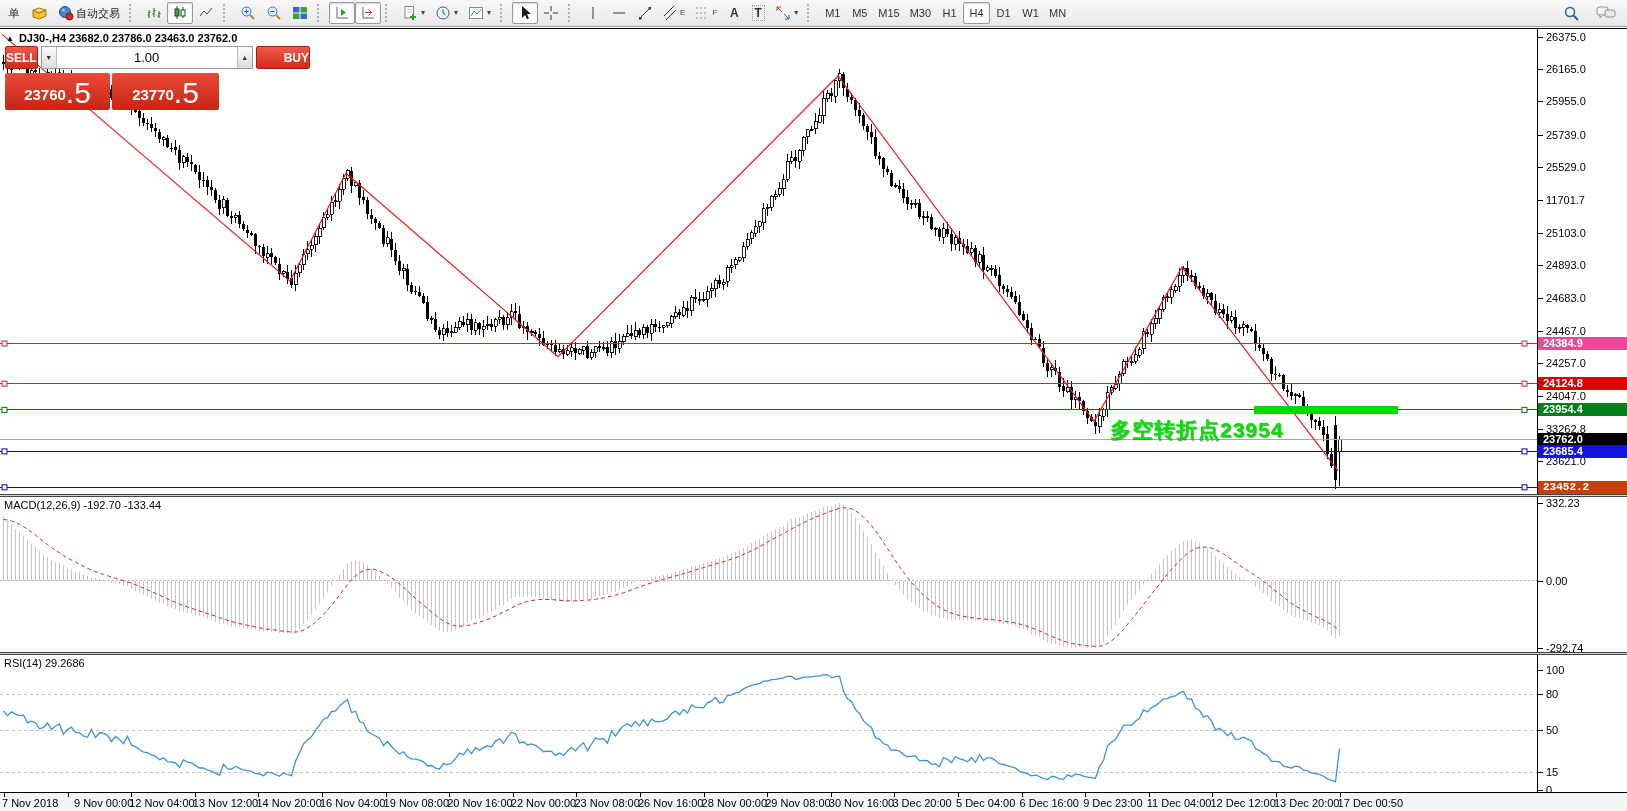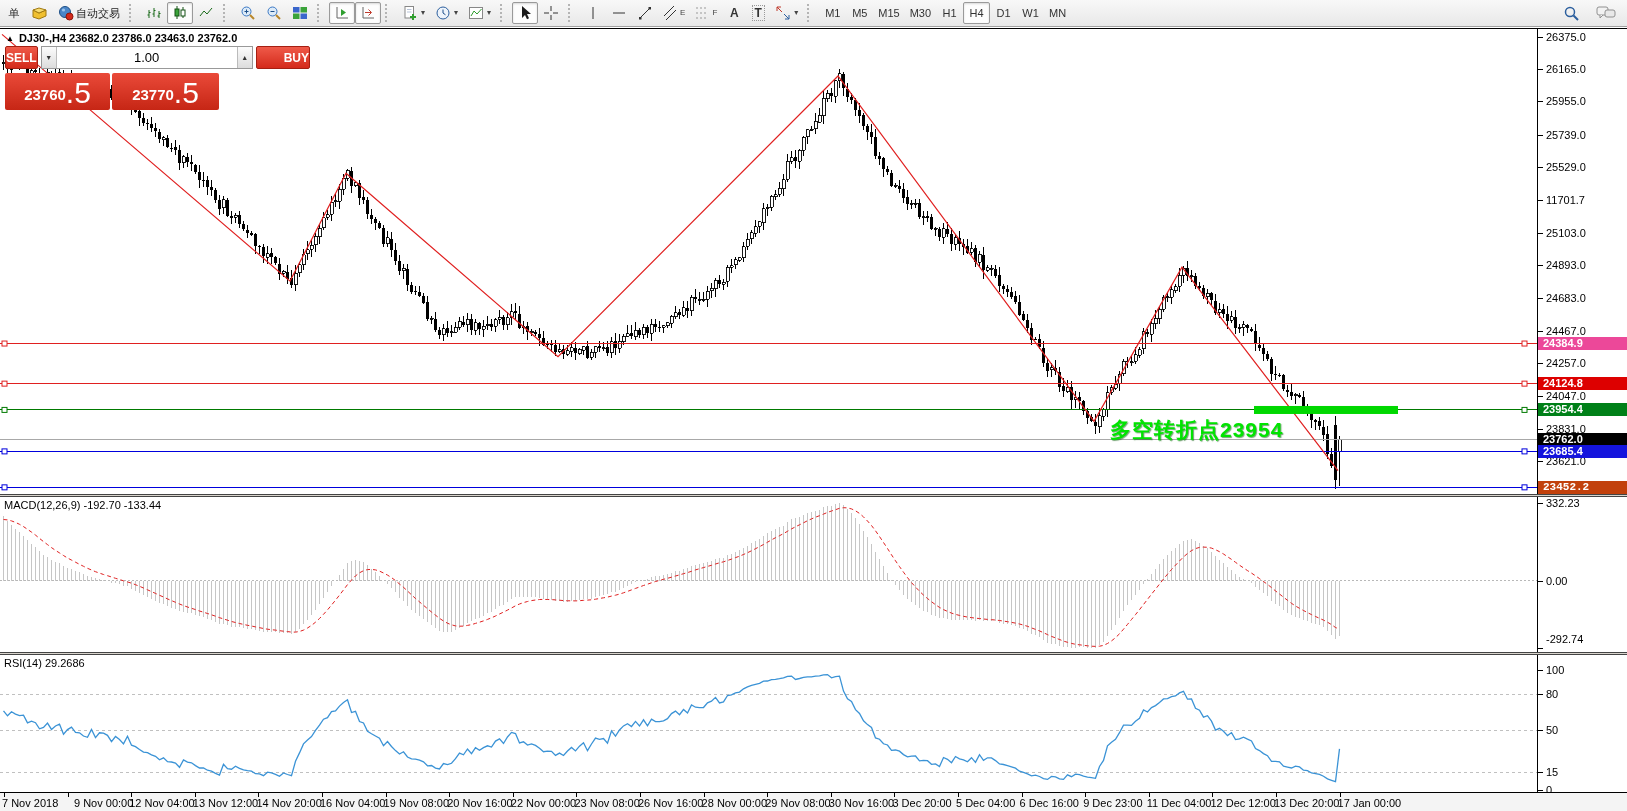--- a/index.html
+++ b/index.html
@@ -300,21 +300,21 @@
         <div class="alab" style="top: 230.201px;">24893.0</div>
         <div class="atick" style="top: 268.578px;"></div>
         <div class="alab" style="top: 262.578px;">24683.0</div>
         <div class="atick" style="top: 301.881px;"></div>
         <div class="alab" style="top: 295.881px;">24467.0</div>
         <div class="atick" style="top: 334.258px;"></div>
         <div class="alab" style="top: 328.258px;">24257.0</div>
         <div class="atick" style="top: 366.636px;"></div>
         <div class="alab" style="top: 360.636px;">24047.0</div>
         <div class="atick" style="top: 399.938px;"></div>
-        <div class="alab" style="top: 393.938px;">23831.0</div>
+        <div class="alab" style="top: 393.938px;">33262.8</div>
         <div class="atick" style="top: 432.316px;"></div>
         <div class="alab" style="top: 426.316px;">23621.0</div>
         <div class="atick" style="top: 464.693px;"></div>
         <div class="alab" style="top: 458.693px;">23411.0</div>
         <div class="tag" style="top: 308.039px; background: #ec4899;">24384.9</div>
         <div class="tag" style="top: 348.141px; background: rgb(221, 0, 0);">24124.8</div>
         <div class="tag" style="top: 374.413px; background: rgb(0, 128, 24);">23954.4</div>
         <div class="tag" style="top: 404.077px; background: rgb(0, 0, 0);">23762.0</div>
         <div class="tag" style="top: 415.887px; background: rgb(20, 20, 221);">23685.4</div>
         <div class="tag" style="top: 451.841px; background: #c2410c; font-family: Liberation Mono, monospace;">23452.2</div>
@@ -357,21 +357,21 @@
         <line x1="0" y1="83.93496683687007" x2="1537" y2="83.93496683687007" stroke="#b8b8b8" stroke-dasharray="2 2" shape-rendering="crispEdges"></line>
         <path d="M3.5 83.9V19.3M7.5 83.9V24.3M11.5 83.9V27.7M15.5 83.9V31.5M19.5 83.9V35.2M23.5 83.9V38.6M27.5 83.9V43.0M31.5 83.9V46.6M35.5 83.9V50.1M39.5 83.9V54.2M43.5 83.9V57.5M47.5 83.9V59.6M51.5 83.9V62.6M55.5 83.9V64.5M59.5 83.9V65.9M63.5 83.9V69.0M67.5 83.9V70.7M71.5 83.9V71.8M75.5 83.9V73.7M79.5 83.9V75.4M83.5 83.9V77.4M87.5 83.9V79.3M91.5 83.9V79.6M95.5 83.9V81.4M99.5 83.9V82.1M103.5 83.9V82.7M107.5 83.9V83.6M111.5 83.9V85.5M115.5 83.9V86.2M119.5 83.9V87.4M123.5 83.9V89.1M127.5 83.9V89.3M131.5 83.9V91.5M135.5 83.9V93.5M139.5 83.9V95.7M143.5 83.9V98.1M147.5 83.9V99.9M151.5 83.9V101.8M155.5 83.9V103.5M159.5 83.9V105.8M163.5 83.9V107.1M167.5 83.9V109.2M171.5 83.9V110.6M175.5 83.9V111.8M179.5 83.9V114.2M183.5 83.9V114.8M187.5 83.9V115.8M191.5 83.9V116.4M195.5 83.9V117.7M199.5 83.9V119.4M203.5 83.9V120.3M207.5 83.9V121.7M211.5 83.9V122.8M215.5 83.9V124.6M219.5 83.9V126.8M223.5 83.9V126.7M227.5 83.9V128.4M231.5 83.9V129.6M235.5 83.9V129.7M239.5 83.9V130.4M243.5 83.9V131.2M247.5 83.9V131.7M251.5 83.9V132.0M255.5 83.9V133.3M259.5 83.9V133.8M263.5 83.9V134.9M267.5 83.9V134.9M271.5 83.9V134.8M275.5 83.9V134.9M279.5 83.9V136.1M283.5 83.9V136.0M287.5 83.9V136.4M291.5 83.9V137.0M295.5 83.9V135.2M299.5 83.9V131.9M303.5 83.9V127.4M307.5 83.9V122.7M311.5 83.9V117.9M315.5 83.9V112.5M319.5 83.9V106.8M323.5 83.9V100.6M327.5 83.9V95.0M331.5 83.9V88.8M335.5 83.9V83.7M339.5 83.9V78.0M343.5 83.9V72.1M347.5 83.9V66.4M351.5 83.9V64.4M355.5 83.9V62.6M359.5 83.9V63.6M363.5 83.9V64.9M367.5 83.9V68.2M371.5 83.9V71.7M375.5 83.9V75.1M379.5 83.9V78.5M383.5 83.9V83.6M387.5 83.9V86.7M391.5 83.9V90.7M395.5 83.9V95.4M399.5 83.9V100.5M403.5 83.9V103.8M407.5 83.9V108.5M411.5 83.9V113.0M415.5 83.9V116.2M419.5 83.9V118.9M423.5 83.9V121.5M427.5 83.9V125.4M431.5 83.9V128.0M435.5 83.9V131.2M439.5 83.9V133.8M443.5 83.9V134.5M447.5 83.9V135.0M451.5 83.9V134.6M455.5 83.9V133.1M459.5 83.9V130.5M463.5 83.9V128.5M467.5 83.9V125.6M471.5 83.9V124.3M475.5 83.9V121.9M479.5 83.9V120.5M483.5 83.9V118.5M487.5 83.9V116.2M491.5 83.9V114.5M495.5 83.9V111.8M499.5 83.9V109.0M503.5 83.9V107.6M507.5 83.9V105.2M511.5 83.9V102.3M515.5 83.9V100.0M519.5 83.9V100.1M523.5 83.9V99.8M527.5 83.9V100.2M531.5 83.9V100.2M535.5 83.9V100.3M539.5 83.9V100.9M543.5 83.9V102.0M547.5 83.9V102.7M551.5 83.9V103.0M555.5 83.9V104.0M559.5 83.9V104.4M563.5 83.9V105.0M567.5 83.9V104.8M571.5 83.9V104.0M575.5 83.9V103.9M579.5 83.9V103.0M583.5 83.9V101.8M587.5 83.9V102.2M591.5 83.9V101.5M595.5 83.9V100.0M599.5 83.9V98.8M603.5 83.9V97.6M607.5 83.9V97.4M611.5 83.9V95.3M615.5 83.9V94.5M619.5 83.9V92.8M623.5 83.9V90.6M627.5 83.9V88.5M631.5 83.9V87.2M635.5 83.9V85.2M639.5 83.9V84.3M643.5 83.9V82.5M647.5 83.9V82.0M651.5 83.9V80.3M655.5 83.9V79.4M659.5 83.9V78.7M663.5 83.9V78.1M667.5 83.9V77.3M671.5 83.9V75.8M675.5 83.9V74.2M679.5 83.9V73.5M683.5 83.9V71.9M687.5 83.9V71.2M691.5 83.9V68.9M695.5 83.9V67.5M699.5 83.9V66.7M703.5 83.9V66.2M707.5 83.9V64.9M711.5 83.9V63.6M715.5 83.9V61.8M719.5 83.9V61.1M723.5 83.9V60.6M727.5 83.9V58.3M731.5 83.9V56.6M735.5 83.9V54.7M739.5 83.9V53.3M743.5 83.9V51.0M747.5 83.9V48.5M751.5 83.9V46.0M755.5 83.9V43.6M759.5 83.9V41.5M763.5 83.9V38.5M767.5 83.9V36.3M771.5 83.9V33.7M775.5 83.9V32.0M779.5 83.9V30.4M783.5 83.9V28.5M787.5 83.9V24.9M791.5 83.9V22.3M795.5 83.9V21.4M799.5 83.9V19.9M803.5 83.9V17.6M807.5 83.9V15.6M811.5 83.9V14.6M815.5 83.9V13.6M819.5 83.9V12.7M823.5 83.9V10.4M827.5 83.9V8.7M831.5 83.9V8.6M835.5 83.9V7.3M839.5 83.9V6.0M843.5 83.9V8.0M847.5 83.9V11.7M851.5 83.9V15.8M855.5 83.9V21.3M859.5 83.9V27.1M863.5 83.9V33.7M867.5 83.9V40.4M871.5 83.9V46.7M875.5 83.9V54.9M879.5 83.9V62.1M883.5 83.9V69.4M887.5 83.9V75.8M891.5 83.9V82.7M895.5 83.9V88.1M899.5 83.9V92.8M903.5 83.9V97.6M907.5 83.9V102.1M911.5 83.9V105.4M915.5 83.9V107.7M919.5 83.9V111.2M923.5 83.9V113.5M927.5 83.9V115.2M931.5 83.9V117.7M935.5 83.9V119.3M939.5 83.9V121.3M943.5 83.9V121.3M947.5 83.9V121.6M951.5 83.9V122.8M955.5 83.9V122.5M959.5 83.9V122.7M963.5 83.9V122.8M967.5 83.9V123.3M971.5 83.9V122.6M975.5 83.9V123.6M979.5 83.9V122.8M983.5 83.9V124.0M987.5 83.9V124.1M991.5 83.9V123.8M995.5 83.9V124.2M999.5 83.9V125.5M1003.5 83.9V126.5M1007.5 83.9V127.2M1011.5 83.9V128.0M1015.5 83.9V128.8M1019.5 83.9V130.7M1023.5 83.9V132.4M1027.5 83.9V134.4M1031.5 83.9V137.0M1035.5 83.9V138.4M1039.5 83.9V140.0M1043.5 83.9V142.8M1047.5 83.9V145.5M1051.5 83.9V146.5M1055.5 83.9V147.0M1059.5 83.9V148.9M1063.5 83.9V150.3M1067.5 83.9V150.0M1071.5 83.9V151.0M1075.5 83.9V150.6M1079.5 83.9V150.1M1083.5 83.9V150.3M1087.5 83.9V150.6M1091.5 83.9V150.7M1095.5 83.9V150.6M1099.5 83.9V148.4M1103.5 83.9V145.0M1107.5 83.9V139.2M1111.5 83.9V133.3M1115.5 83.9V127.7M1119.5 83.9V121.3M1123.5 83.9V114.1M1127.5 83.9V108.0M1131.5 83.9V103.1M1135.5 83.9V98.0M1139.5 83.9V93.1M1143.5 83.9V86.7M1147.5 83.9V81.9M1151.5 83.9V76.6M1155.5 83.9V71.9M1159.5 83.9V67.0M1163.5 83.9V61.7M1167.5 83.9V57.7M1171.5 83.9V53.9M1175.5 83.9V50.9M1179.5 83.9V47.2M1183.5 83.9V43.7M1187.5 83.9V42.6M1191.5 83.9V42.1M1195.5 83.9V43.7M1199.5 83.9V45.6M1203.5 83.9V48.7M1207.5 83.9V51.2M1211.5 83.9V54.5M1215.5 83.9V59.1M1219.5 83.9V62.7M1223.5 83.9V66.3M1227.5 83.9V70.3M1231.5 83.9V73.0M1235.5 83.9V76.9M1239.5 83.9V79.9M1243.5 83.9V81.9M1247.5 83.9V84.0M1251.5 83.9V86.1M1255.5 83.9V89.5M1259.5 83.9V92.7M1263.5 83.9V96.1M1267.5 83.9V99.2M1271.5 83.9V103.6M1275.5 83.9V106.9M1279.5 83.9V109.4M1283.5 83.9V113.0M1287.5 83.9V115.9M1291.5 83.9V118.3M1295.5 83.9V119.6M1299.5 83.9V120.5M1303.5 83.9V122.5M1307.5 83.9V123.8M1311.5 83.9V125.8M1315.5 83.9V127.2M1319.5 83.9V128.4M1323.5 83.9V130.1M1327.5 83.9V133.6M1331.5 83.9V137.5M1335.5 83.9V142.0M1339.5 83.9V139.0" stroke="#c6c6c6" stroke-width="1" fill="none" shape-rendering="crispEdges"></path>
         <polyline points="3.5,22.5 7.5,22.9 11.5,23.9 15.5,25.4 19.5,27.3 23.5,29.6 27.5,32.3 31.5,35.1 35.5,38.1 39.5,41.4 43.5,44.6 47.5,47.6 51.5,50.6 55.5,53.4 59.5,55.9 63.5,58.5 67.5,61.0 71.5,63.1 75.5,65.2 79.5,67.3 83.5,69.3 87.5,71.3 91.5,73.0 95.5,74.7 99.5,76.1 103.5,77.5 107.5,78.7 111.5,80.0 115.5,81.3 119.5,82.5 123.5,83.8 127.5,84.9 131.5,86.2 135.5,87.7 139.5,89.3 143.5,91.0 147.5,92.8 151.5,94.6 155.5,96.4 159.5,98.3 163.5,100.0 167.5,101.9 171.5,103.6 175.5,105.3 179.5,107.0 183.5,108.6 187.5,110.0 191.5,111.3 195.5,112.6 199.5,114.0 203.5,115.2 207.5,116.5 211.5,117.8 215.5,119.2 219.5,120.7 223.5,121.9 227.5,123.2 231.5,124.5 235.5,125.5 239.5,126.5 243.5,127.4 247.5,128.3 251.5,129.0 255.5,129.9 259.5,130.7 263.5,131.5 267.5,132.2 271.5,132.7 275.5,133.1 279.5,133.7 283.5,134.2 287.5,134.6 291.5,135.1 295.5,135.1 299.5,134.5 303.5,133.1 307.5,131.0 311.5,128.4 315.5,125.2 319.5,121.5 323.5,117.3 327.5,112.9 331.5,108.1 335.5,103.2 339.5,98.1 343.5,92.9 347.5,87.6 351.5,83.0 355.5,78.9 359.5,75.8 363.5,73.7 367.5,72.6 371.5,72.4 375.5,72.9 379.5,74.1 383.5,76.0 387.5,78.1 391.5,80.6 395.5,83.6 399.5,87.0 403.5,90.3 407.5,94.0 411.5,97.8 415.5,101.5 419.5,104.9 423.5,108.3 427.5,111.7 431.5,115.0 435.5,118.2 439.5,121.3 443.5,124.0 447.5,126.2 451.5,127.8 455.5,128.9 459.5,129.2 463.5,129.1 467.5,128.4 471.5,127.6 475.5,126.4 479.5,125.2 483.5,123.9 487.5,122.4 491.5,120.8 495.5,119.0 499.5,117.0 503.5,115.1 507.5,113.1 511.5,111.0 515.5,108.8 519.5,107.0 523.5,105.6 527.5,104.5 531.5,103.6 535.5,103.0 539.5,102.5 543.5,102.4 547.5,102.5 551.5,102.6 555.5,102.9 559.5,103.2 563.5,103.6 567.5,103.8 571.5,103.8 575.5,103.9 579.5,103.7 583.5,103.3 587.5,103.1 591.5,102.8 595.5,102.2 599.5,101.5 603.5,100.8 607.5,100.1 611.5,99.1 615.5,98.2 619.5,97.1 623.5,95.8 627.5,94.4 631.5,92.9 635.5,91.4 639.5,90.0 643.5,88.5 647.5,87.2 651.5,85.8 655.5,84.5 659.5,83.4 663.5,82.3 667.5,81.3 671.5,80.2 675.5,79.0 679.5,77.9 683.5,76.7 687.5,75.6 691.5,74.3 695.5,72.9 699.5,71.7 703.5,70.6 707.5,69.4 711.5,68.3 715.5,67.0 719.5,65.8 723.5,64.8 727.5,63.5 731.5,62.1 735.5,60.6 739.5,59.2 743.5,57.5 747.5,55.7 751.5,53.8 755.5,51.7 759.5,49.7 763.5,47.5 767.5,45.2 771.5,42.9 775.5,40.7 779.5,38.7 783.5,36.6 787.5,34.3 791.5,31.9 795.5,29.8 799.5,27.8 803.5,25.8 807.5,23.7 811.5,21.9 815.5,20.2 819.5,18.7 823.5,17.1 827.5,15.4 831.5,14.0 835.5,12.7 839.5,11.3 843.5,10.7 847.5,10.9 851.5,11.9 855.5,13.8 859.5,16.4 863.5,19.9 867.5,24.0 871.5,28.5 875.5,33.8 879.5,39.5 883.5,45.5 887.5,51.5 891.5,57.8 895.5,63.8 899.5,69.6 903.5,75.2 907.5,80.6 911.5,85.6 915.5,90.0 919.5,94.2 923.5,98.1 927.5,101.5 931.5,104.7 935.5,107.7 939.5,110.4 943.5,112.6 947.5,114.4 951.5,116.1 955.5,117.4 959.5,118.4 963.5,119.3 967.5,120.1 971.5,120.6 975.5,121.2 979.5,121.5 983.5,122.0 987.5,122.4 991.5,122.7 995.5,123.0 999.5,123.5 1003.5,124.1 1007.5,124.7 1011.5,125.4 1015.5,126.1 1019.5,127.0 1023.5,128.1 1027.5,129.3 1031.5,130.9 1035.5,132.4 1039.5,133.9 1043.5,135.7 1047.5,137.6 1051.5,139.4 1055.5,140.9 1059.5,142.5 1063.5,144.1 1067.5,145.3 1071.5,146.4 1075.5,147.3 1079.5,147.8 1083.5,148.3 1087.5,148.8 1091.5,149.2 1095.5,149.4 1099.5,149.2 1103.5,148.4 1107.5,146.5 1111.5,143.9 1115.5,140.7 1119.5,136.8 1123.5,132.2 1127.5,127.4 1131.5,122.5 1135.5,117.6 1139.5,112.7 1143.5,107.5 1147.5,102.4 1151.5,97.2 1155.5,92.2 1159.5,87.1 1163.5,82.0 1167.5,77.2 1171.5,72.5 1175.5,68.2 1179.5,64.0 1183.5,59.9 1187.5,56.5 1191.5,53.6 1195.5,51.6 1199.5,50.4 1203.5,50.1 1207.5,50.3 1211.5,51.1 1215.5,52.7 1219.5,54.7 1223.5,57.0 1227.5,59.7 1231.5,62.4 1235.5,65.3 1239.5,68.2 1243.5,70.9 1247.5,73.6 1251.5,76.1 1255.5,78.8 1259.5,81.6 1263.5,84.5 1267.5,87.4 1271.5,90.6 1275.5,93.9 1279.5,97.0 1283.5,100.2 1287.5,103.3 1291.5,106.3 1295.5,109.0 1299.5,111.3 1303.5,113.5 1307.5,115.6 1311.5,117.6 1315.5,119.5 1319.5,121.3 1323.5,123.1 1327.5,125.2 1331.5,127.6 1335.5,130.5 1339.5,132.2" fill="none" stroke="#e02020" stroke-width="1" stroke-dasharray="4 3"></polyline>
       </svg>
     <div class="axis" id="axis-macd">
         <div class="atick" style="top: 6px;"></div>
         <div class="alab" style="top: 0px;">332.23</div>
         <div class="atick" style="top: 83.935px;"></div>
         <div class="alab" style="top: 77.935px;">0.00</div>
         <div class="atick" style="top: 151px;"></div>
-        <div class="alab" style="top: 136px;">-292.74</div>
+        <div class="alab" style="top: 145px;">-292.74</div>
       </div>
     <div class="ind-label">MACD(12,26,9) -192.70 -133.44</div>
   </div>
 
   <div id="split2"></div>
 
   <div id="rsi-panel" class="panel">
     <svg id="svg-rsi" class="plot-svg" width="1537" height="137" viewBox="0 0 1537 137">
         <line x1="0" y1="39" x2="1537" y2="39" stroke="#c0c0c0" stroke-dasharray="3 3" shape-rendering="crispEdges"></line>
         <line x1="0" y1="75" x2="1537" y2="75" stroke="#c0c0c0" stroke-dasharray="3 3" shape-rendering="crispEdges"></line>
@@ -430,16 +430,16 @@
       <div class="tlab" style="left: 1019.6px;">6 Dec 16:00</div>
       <div class="ttick" style="left: 1085.2px;"></div>
       <div class="tlab" style="left: 1083.2px;">9 Dec 23:00</div>
       <div class="ttick" style="left: 1148.8px;"></div>
       <div class="tlab" style="left: 1146.8px;">11 Dec 04:00</div>
       <div class="ttick" style="left: 1212.4px;"></div>
       <div class="tlab" style="left: 1210.4px;">12 Dec 12:00</div>
       <div class="ttick" style="left: 1276px;"></div>
       <div class="tlab" style="left: 1274px;">13 Dec 20:00</div>
       <div class="ttick" style="left: 1339.6px;"></div>
-      <div class="tlab" style="left: 1337.6px;">17 Jan 00:00</div>
+      <div class="tlab" style="left: 1337.6px;">17 Dec 00:50</div>
     </div>
 
 </div>
 
 </body></html>

